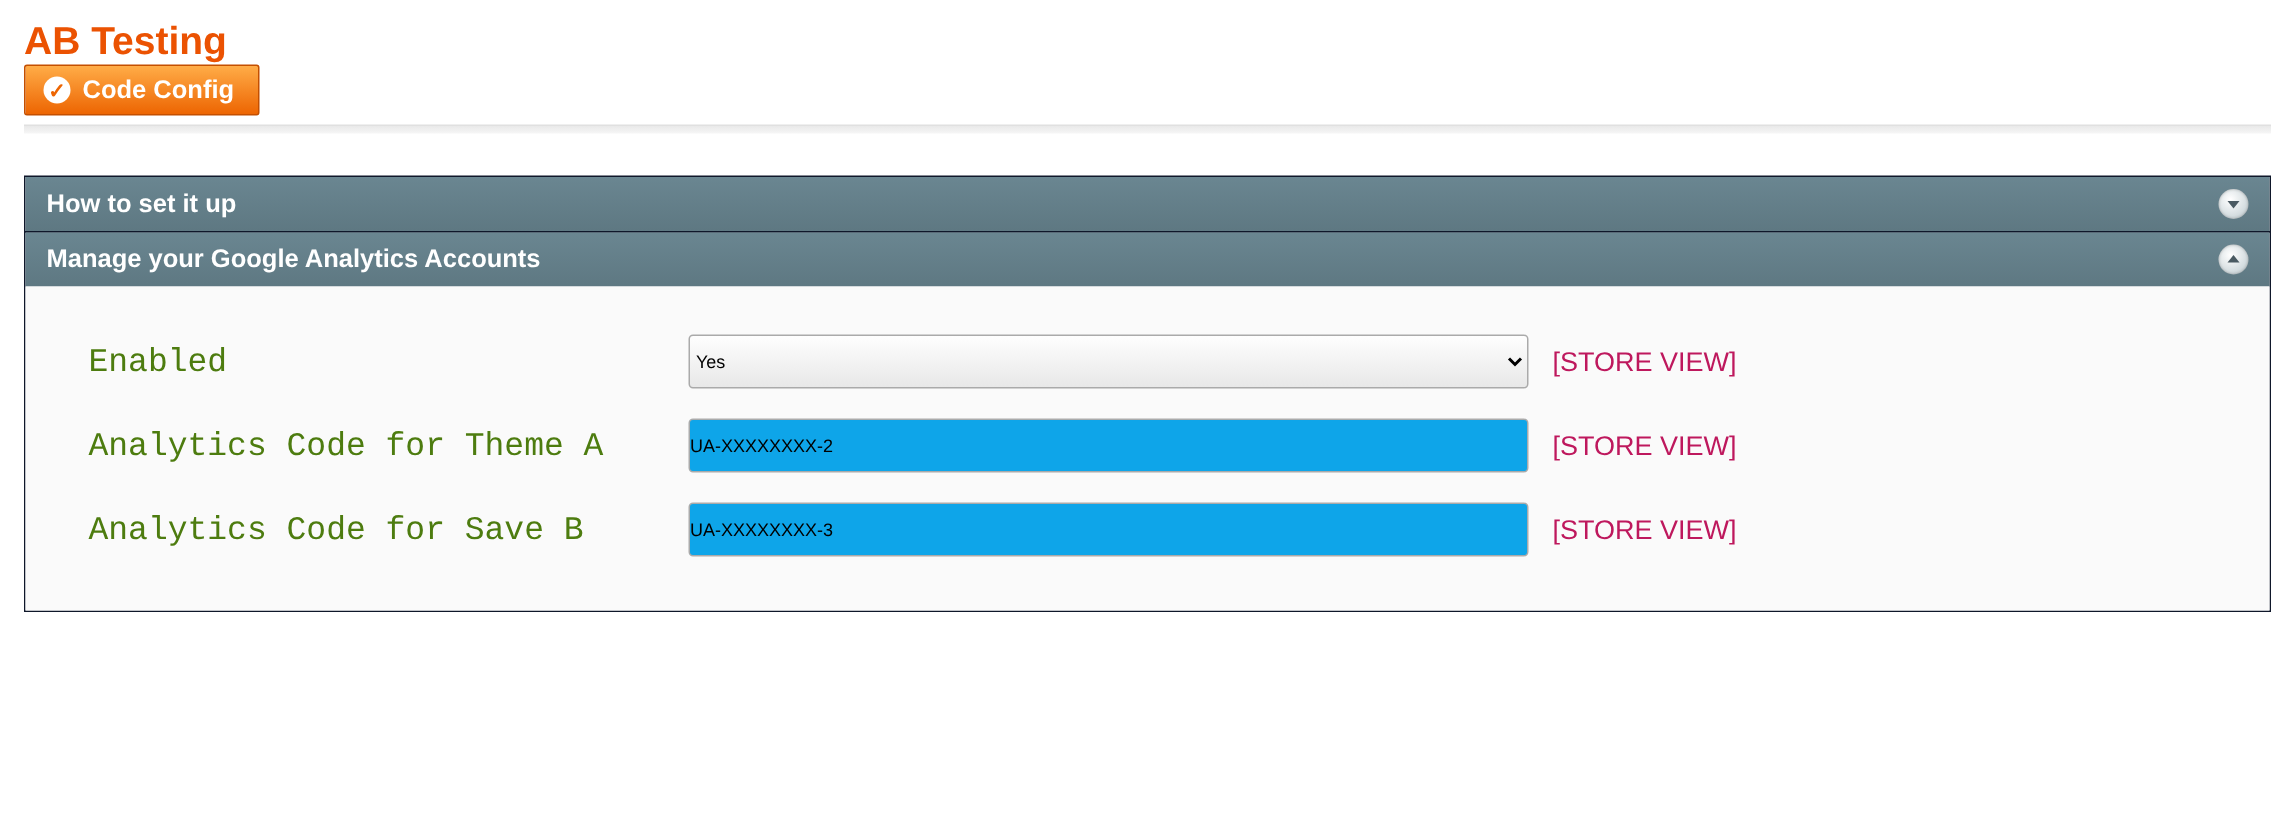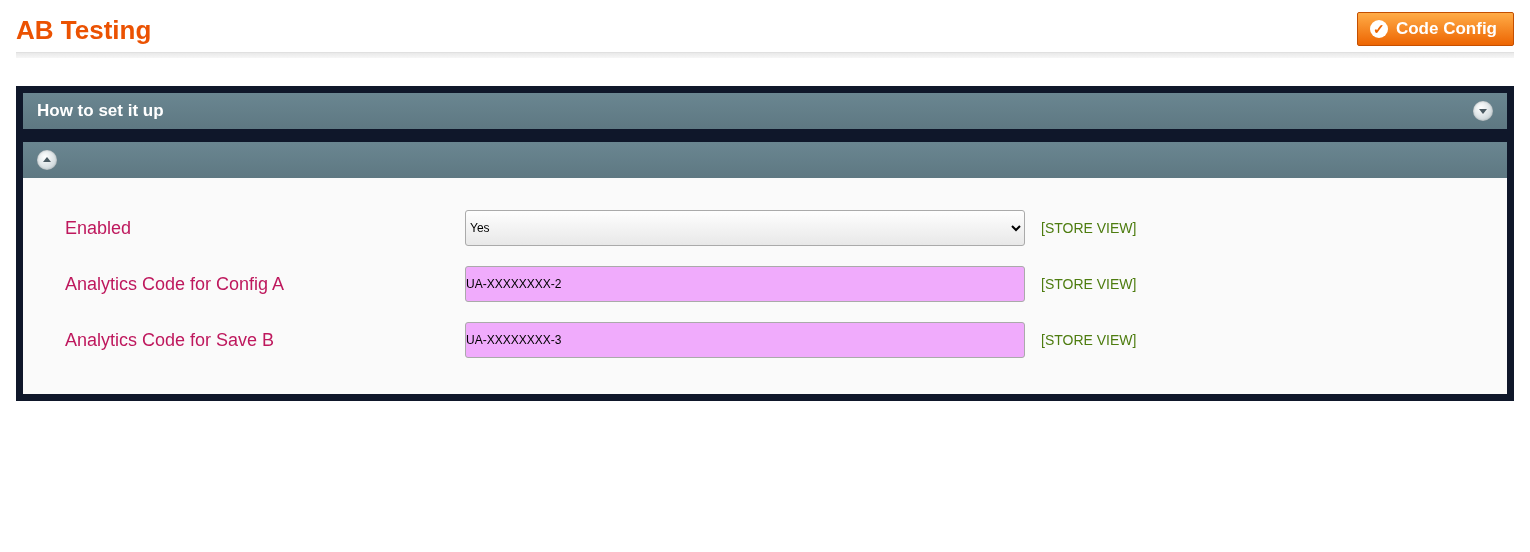--- a/index.html
+++ b/index.html
@@ -7,22 +7,23 @@
     margin: 0;
     padding: 12px 16px 20px 16px;
     font-family: Arial, Helvetica, sans-serif;
     font-size: 13px;
     background: #fff;
     color: #333;
   }
   .header-row {
     display: flex;
     justify-content: space-between;
-    align-items: flex-end;
+    align-items: flex-start;
     margin-bottom: 4px;
+    flex-direction: column;
   }
   .page-title {
     color: #eb5202;
     font-size: 26px;
     font-weight: bold;
     margin: 0;
   }
   .save-btn {
     background: linear-gradient(to bottom, #ffac47, #ed6502);
     border: 1px solid #c44f00;
@@ -48,21 +49,21 @@
     font-size: 14px;
     font-weight: bold;
   }
   .hr {
     height: 6px;
     background: linear-gradient(to bottom, #e9e9e9, #f6f6f6);
     border-top: 1px solid #e0e0e0;
     margin: 6px 0 28px 0;
   }
   .section {
-    border: 7px solid #0f172a;
+    border: 1px solid #0f172a;
     margin-bottom: 0;
   }
   .section + .section { margin-top: -1px; }
   .section-head {
     background: linear-gradient(to bottom, #6a8691, #5e7882);
     color: #fff;
     font-weight: bold;
     font-size: 17px;
     padding: 8px 14px;
     display: flex;
@@ -82,41 +83,42 @@
   }
   .toggle-icon svg { display: block; }
   .section-body {
     background: #fafafa;
     padding: 22px 24px 26px 34px;
   }
   table.fields { width: 100%; border-collapse: collapse; }
   table.fields td { padding: 10px 8px; vertical-align: middle; }
   td.label {
     width: 400px;
-    font-size: 18px;
-    color: #be185d;
+    font-size: 22px;
+    color: #4d7c0f;
+    font-family: Liberation Mono, monospace;
   }
   td.value { width: 570px; }
   td.scope {
-    color: #4d7c0f;
-    font-size: 14px;
+    color: #be185d;
+    font-size: 18px;
     padding-left: 50px;
     margin-left: 18px;
   }
   select.control, input.control {
     width: 560px;
     height: 36px;
     font-size: 12px;
     padding: 3px 0;
     border: 1px solid #aaa;
     border-radius: 3px;
     background: linear-gradient(to bottom, #fefefe, #e8e8e8);
   }
   input.control {
-    background: #f0abfc;
+    background: #0ea5e9;
   }
 </style>
 </head>
 <body>
 
 <div class="header-row">
   <h1 class="page-title">AB Testing</h1>
   <button class="save-btn">
     <span class="check-icon">✓</span>
     <span>Code Config</span>
@@ -130,40 +132,41 @@
     <span class="toggle-icon">
       <svg width="10" height="10" viewBox="0 0 10 10">
           <polygon points="1,3 9,3 5,8" fill="#4a5a62"></polygon>
         </svg>
     </span>
   </div>
 </div>
 
 <div class="section">
   <div class="section-head">
+    <span>Manage your Google Analytics Accounts</span>
     <span class="toggle-icon">
       <svg width="10" height="10" viewBox="0 0 10 10">
           <polygon points="1,7 9,7 5,2" fill="#4a5a62"></polygon>
         </svg>
     </span>
   </div>
   <div class="section-body">
     <table class="fields">
       <tbody>
           <tr>
         <td class="label">Enabled</td>
         <td class="value">
           <select class="control">
             <option>Yes</option>
           </select>
         </td>
         <td class="scope">[STORE VIEW]</td>
       </tr>
       <tr>
-        <td class="label">Analytics Code for Config A</td>
+        <td class="label">Analytics Code for Theme A</td>
         <td class="value">
           <input class="control" type="text" value="UA-XXXXXXXX-2" style="">
         </td>
         <td class="scope">[STORE VIEW]</td>
       </tr>
       <tr>
         <td class="label">Analytics Code for Save B</td>
         <td class="value">
           <input class="control" type="text" value="UA-XXXXXXXX-3" style="">
         </td>

